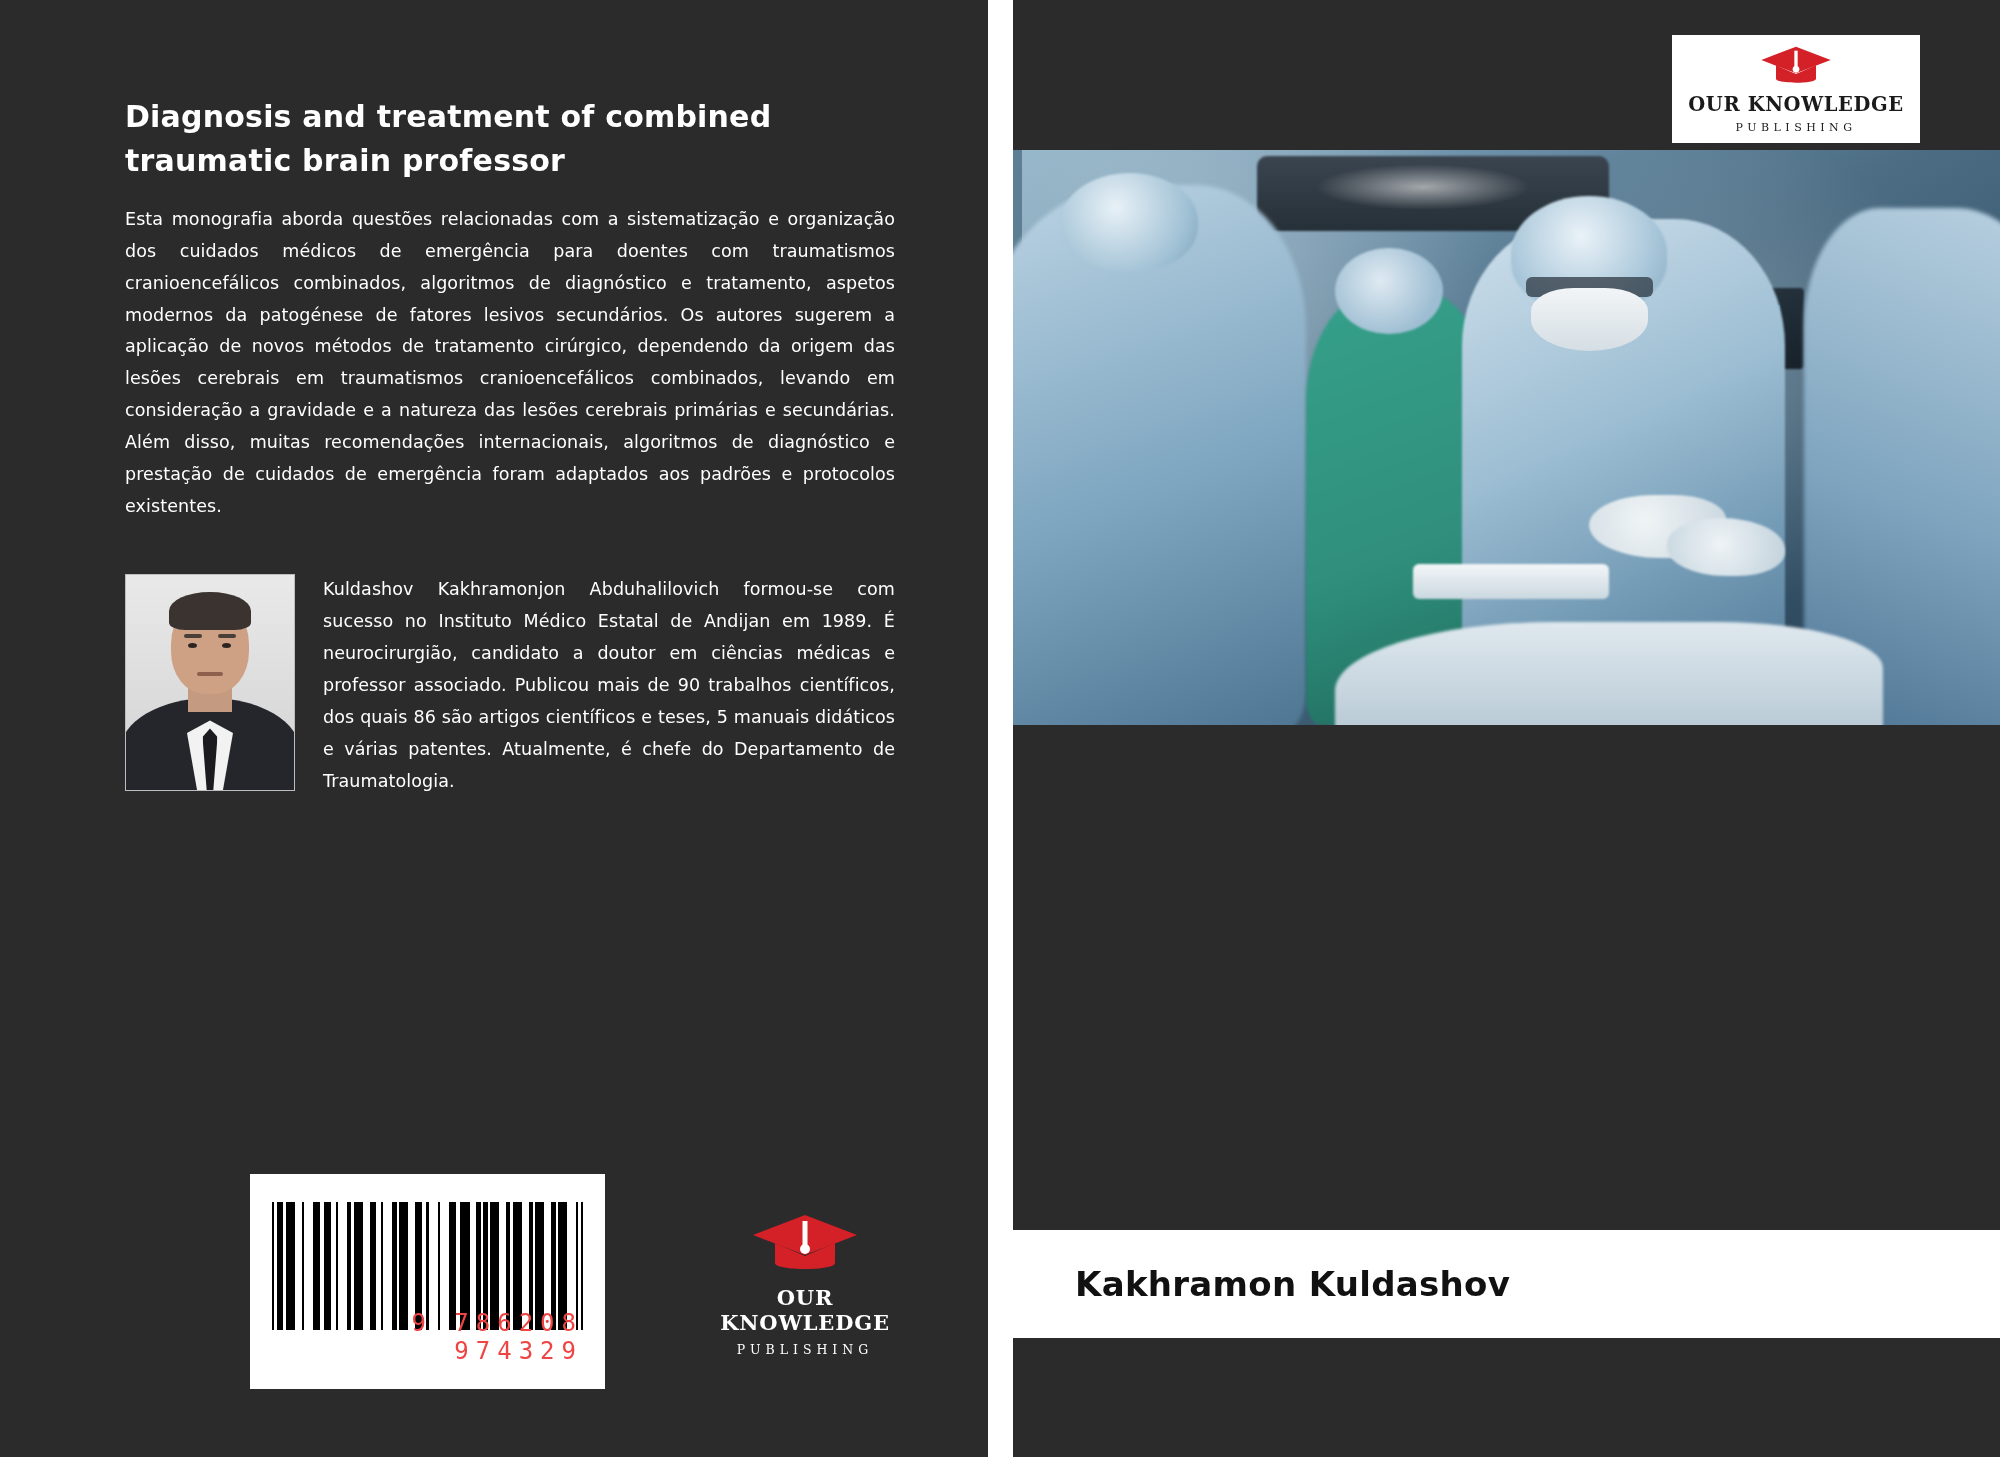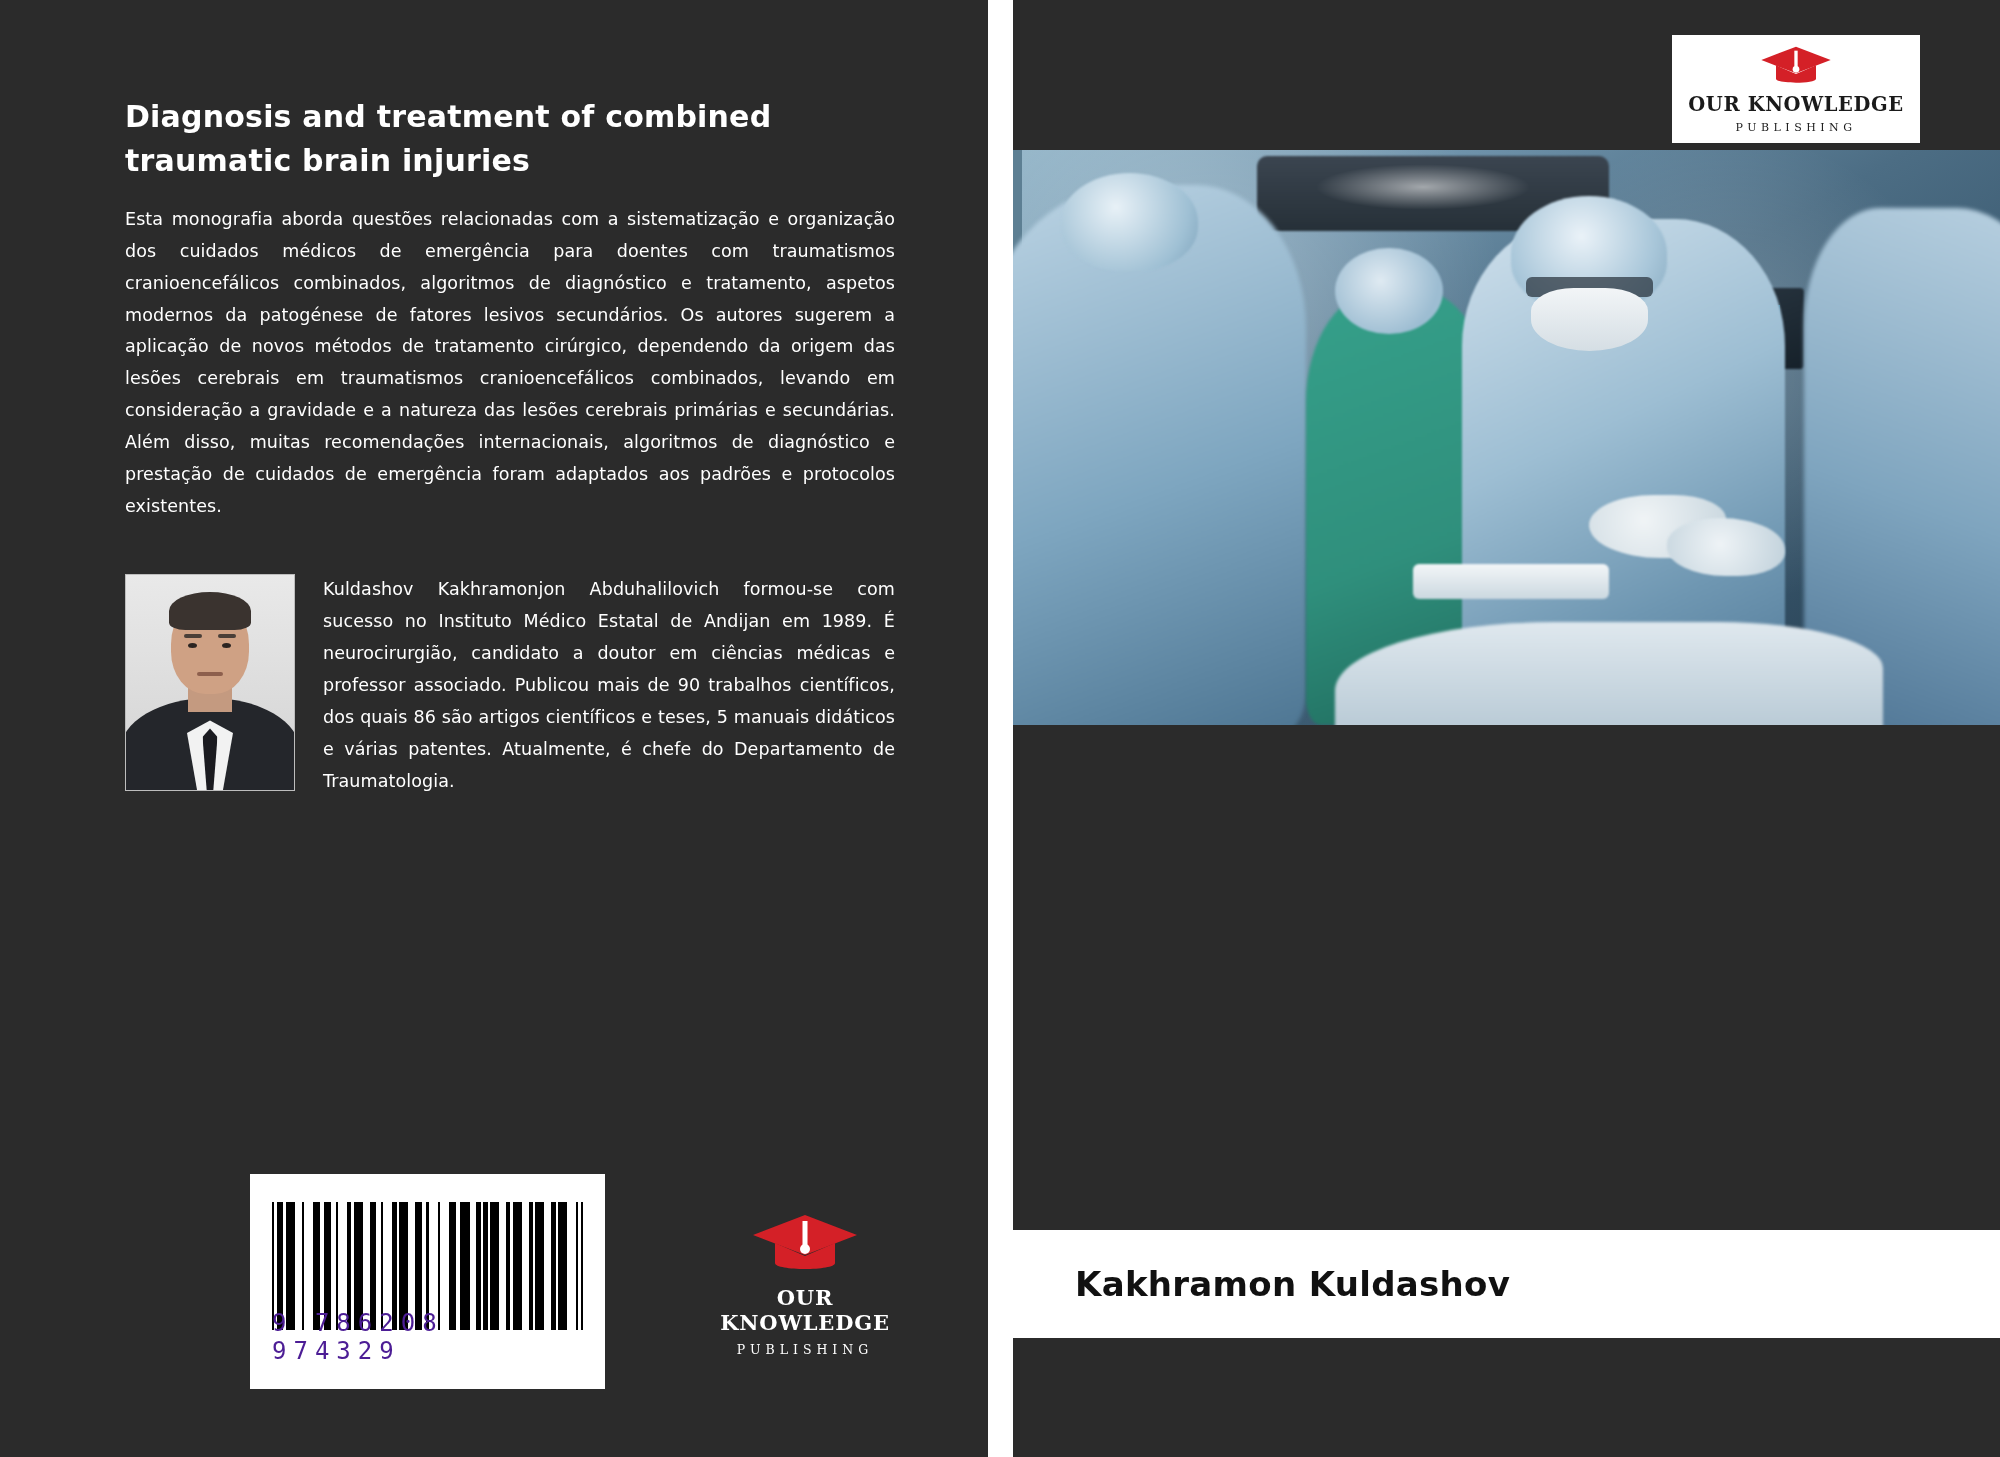--- a/index.html
+++ b/index.html
@@ -138,25 +138,25 @@
     height: 128px;
     display: flex;
     align-items: stretch;
     gap: 0;
   }
   .barcode-bars span { display:block; background:#000; }
   .barcode-digits {
     position:absolute;
     left: 22px; right: 22px;
     bottom: 24px;
-    text-align: left;
+    text-align: right;
     font-family: "DejaVu Sans Mono", monospace;
     font-size: 24px;
     letter-spacing: 7px;
-    color: #4c1d95;
+    color: #ef4444;
   }
 
   
   .pub-logo-back {
     position: absolute;
     left: 575px;
     bottom: 100px;
     width: 210px;
     text-align: center;
   }
@@ -401,21 +401,21 @@
 </head>
 <body>
 
 <div class="cover-wrap">
 
   <div class="back-cover">
     <div class="back-inner">
 
       <div class="back-title">
         <div>Diagnosis and treatment of combined</div>
-        <div>traumatic brain injuries</div>
+        <div>traumatic brain professor</div>
       </div>
 
       <div class="back-blurb">Esta monografia aborda questões relacionadas com a sistematização e organização dos cuidados médicos de emergência para doentes com traumatismos cranioencefálicos combinados, algoritmos de diagnóstico e tratamento, aspetos modernos da patogénese de fatores lesivos secundários. Os autores sugerem a aplicação de novos métodos de tratamento cirúrgico, dependendo da origem das lesões cerebrais em traumatismos cranioencefálicos combinados, levando em consideração a gravidade e a natureza das lesões cerebrais primárias e secundárias. Além disso, muitas recomendações internacionais, algoritmos de diagnóstico e prestação de cuidados de emergência foram adaptados aos padrões e protocolos existentes.</div>
 
       <div class="author-block">
         <div class="author-photo">
           <div class="ph-bg"></div>
           <div class="ph-suit"></div>
           <div class="ph-neck"></div>
           <div class="ph-head"></div>

